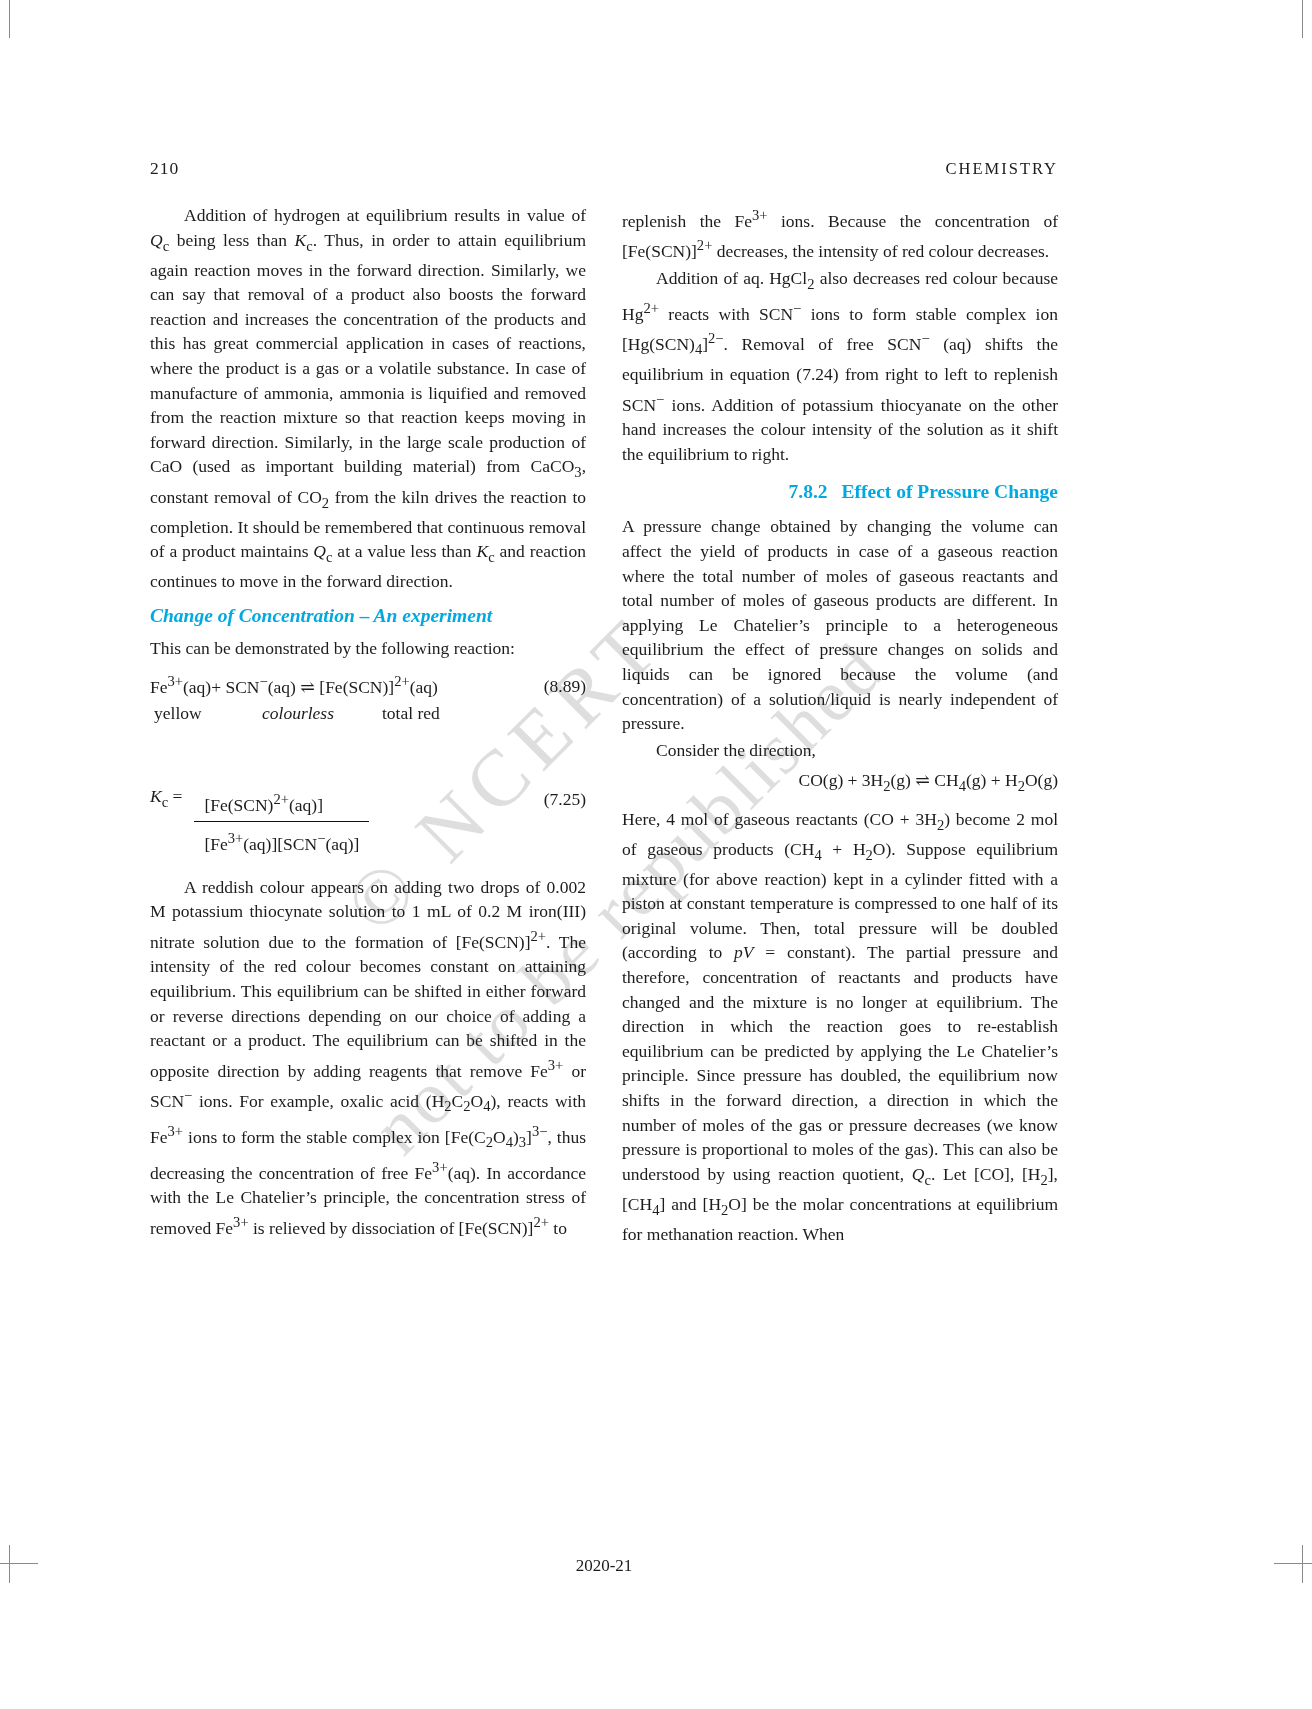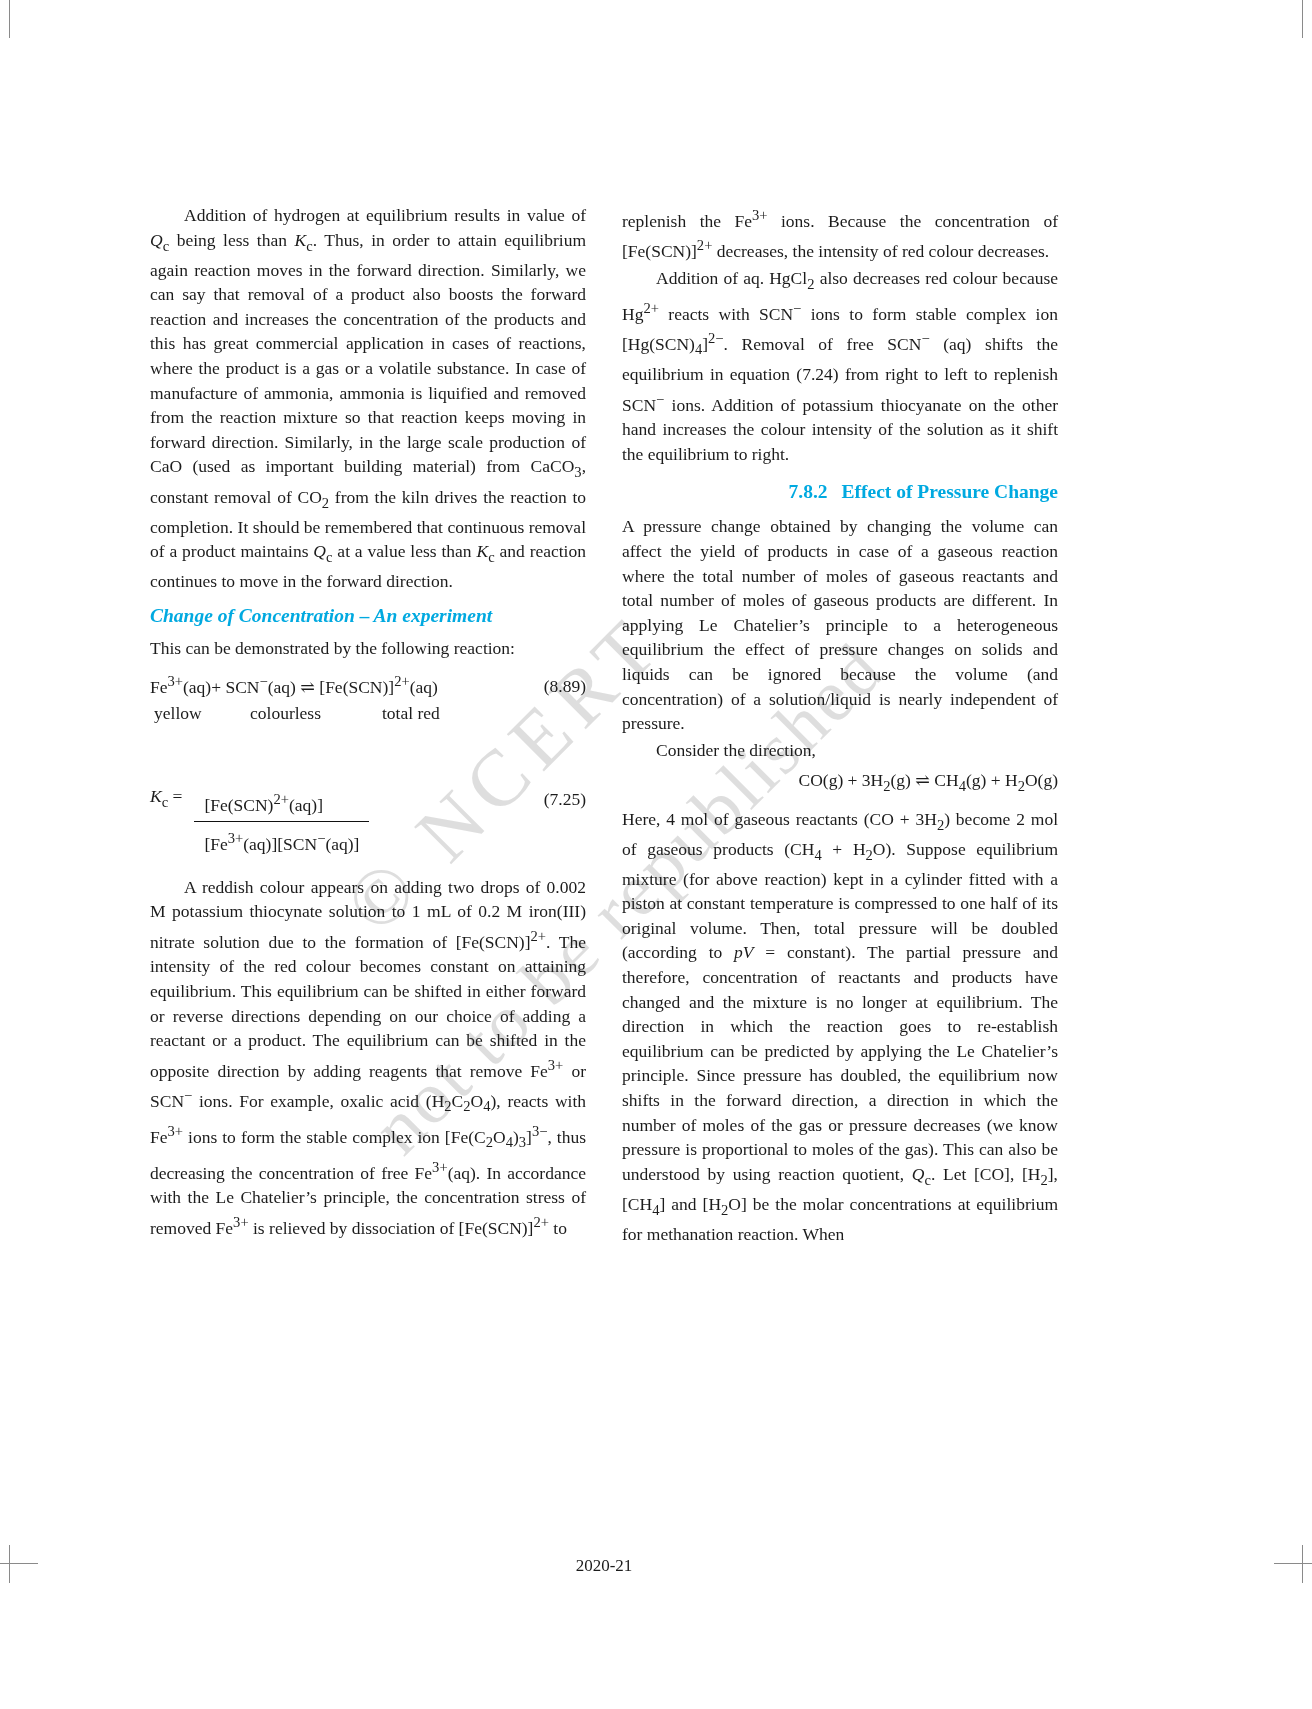--- a/index.html
+++ b/index.html
@@ -62,21 +62,21 @@
   }
   h3.sub-num .sec-no { margin-right:14px; }
 
   .equation-row {
     display:flex; justify-content:space-between; align-items:baseline;
     margin:8px 0 2px; text-align:left;
   }
   .eq-labels { position:relative; height:26px; margin-bottom:6px; text-align:center; }
   .eq-labels span { position:absolute; top:0; }
   .lbl-0 { left:4px; }
-  .lbl-1 { left:100px; }
+  .lbl-1 { left:112px;font-style:italic; }
   .lbl-2 { left:232px; }
 
   .frac-eq {
     display:flex; align-items:center;
     margin:14px 0 18px; text-align:left;
   }
   .frac-eq .lhs { margin-right:12px; }
   .frac { display:inline-block; text-align:left; vertical-align:middle;margin-top:44px; }
   .frac .num { display:block; padding:2px 10px 4px; border-bottom:1.4px solid #111; }
   .frac .den { display:block; padding:4px 10px 0; }
@@ -99,20 +99,24 @@
   <div class="crop v" style="left:9px; top:1545px;"></div>
   <div class="crop v" style="left:1302px; top:1545px;"></div>
   <div class="crop h" style="left:0; top:1563px;"></div>
   <div class="crop h" style="left:1274px; top:1563px;"></div>
 
   <div class="watermark">
     <div class="wm1">© NCERT</div>
     <div class="wm2">not to be republished</div>
   </div>
 
+  <div class="header">
+    <span class="page-num">210</span>
+    <span class="journal">CHEMISTRY</span>
+  </div>
 
   <div class="columns">
 
     <div class="col">
       <p class="indent">Addition of hydrogen at equilibrium results in value of <i>Q</i><sub>c</sub> being less than <i>K</i><sub>c</sub>. Thus, in order to attain equilibrium again reaction moves in the forward direction. Similarly, we can say that removal of a product also boosts the forward reaction and increases the concentration of the products and this has great commercial application in cases of reactions, where the product is a gas or a volatile substance. In case of manufacture of ammonia, ammonia is liquified and removed from the reaction mixture so that reaction keeps moving in forward direction. Similarly, in the large scale production of CaO (used as important building material) from CaCO<sub>3</sub>, constant removal of CO<sub>2</sub> from the kiln drives the reaction to completion. It should be remembered that continuous removal of a product maintains <i>Q</i><sub>c</sub> at a value less than <i>K</i><sub>c</sub> and reaction continues to move in the forward direction.</p>
 
       <h3 class="sub-italic">Change of Concentration – An experiment</h3>
 
       <p>This can be demonstrated by the following reaction:</p>
 

